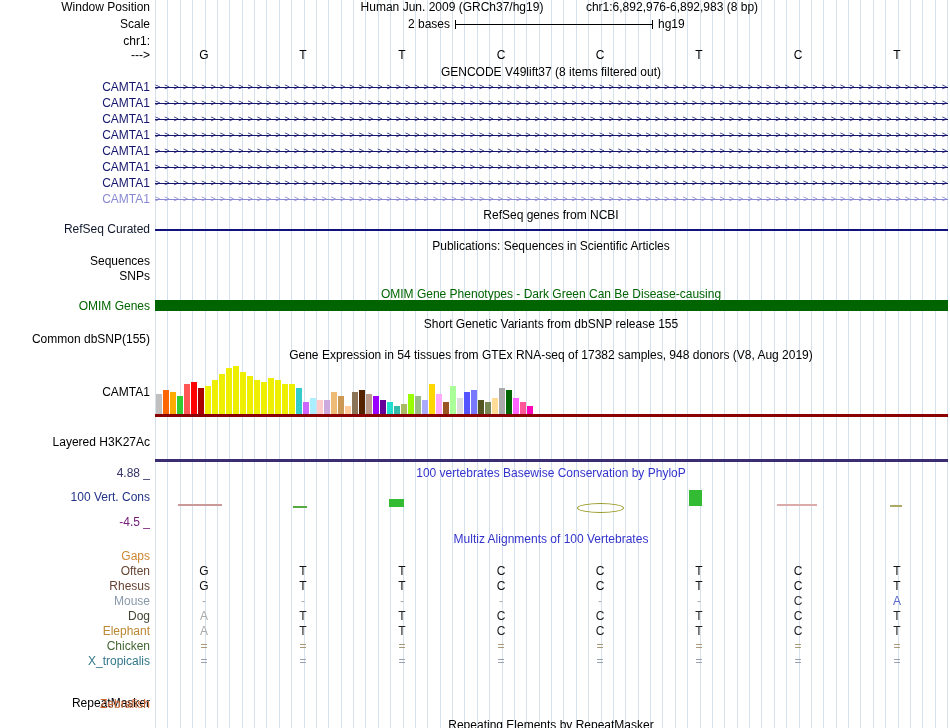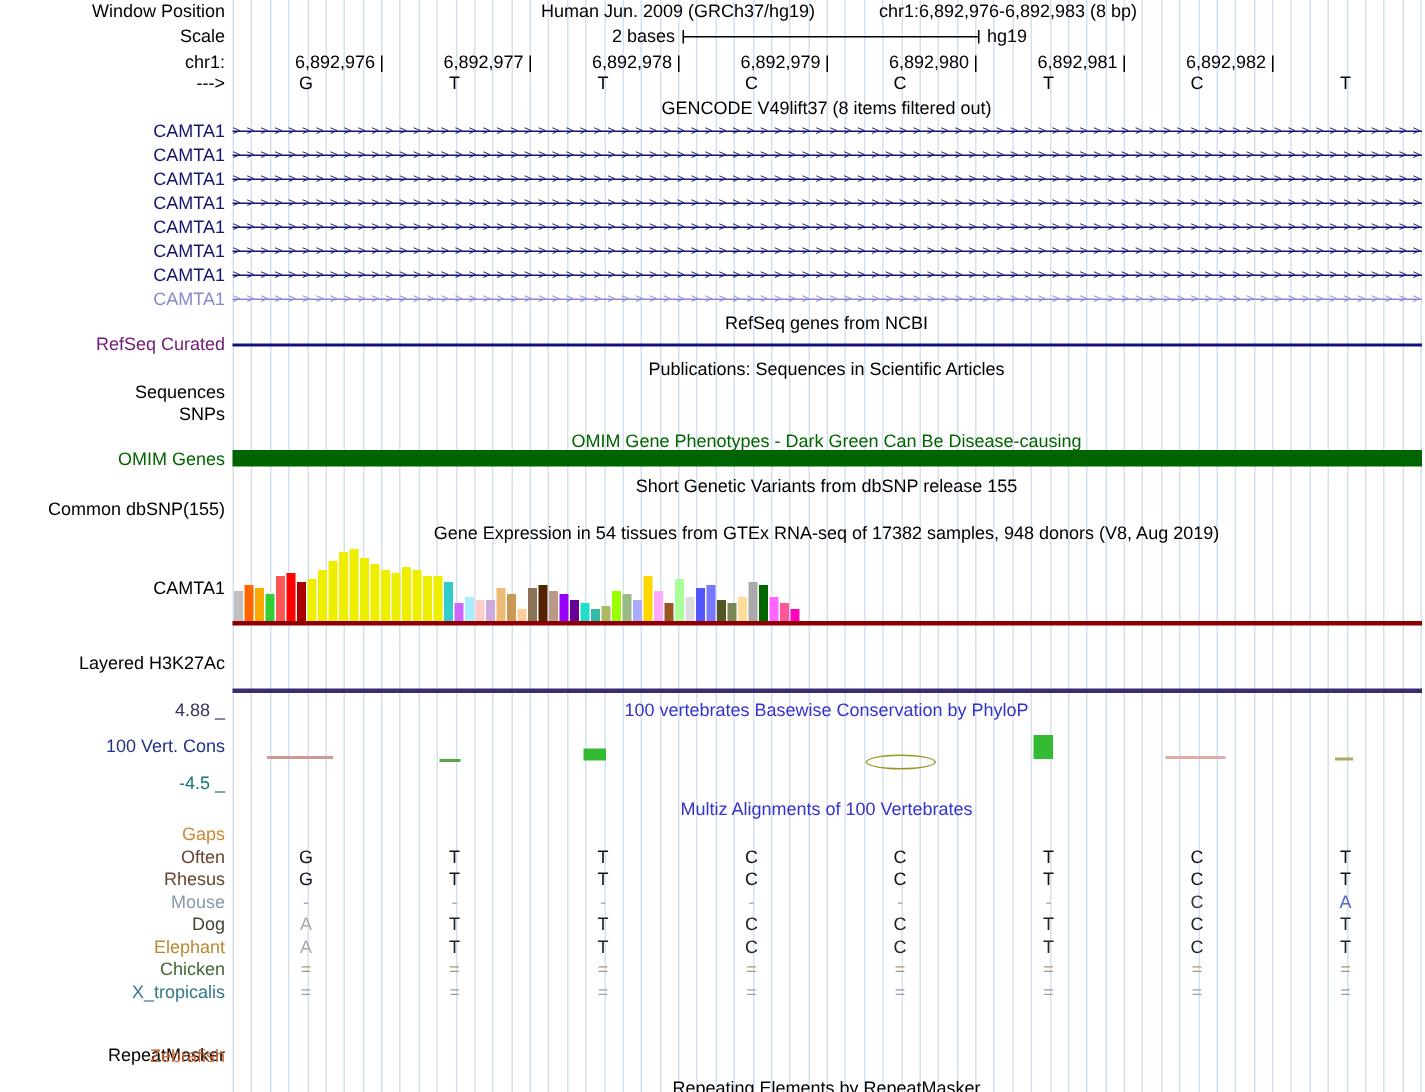--- a/index.html
+++ b/index.html
@@ -101,53 +101,37 @@
   <div class="tlabel" style="top:1px" data-name="track-label-window-position">Window Position</div>
   <div class="abs ctr" style="left:452px;top:1px" data-name="assembly-text">Human Jun. 2009 (GRCh37/hg19)</div>
   <div class="abs ctr" style="left:672px;top:1px" data-name="position-text">chr1:6,892,976-6,892,983 (8 bp)</div>
 
   <div class="tlabel" style="top:18px" data-name="track-label-scale">Scale</div>
   <div class="abs" style="left:392px;top:18px;width:58px;text-align:right" data-name="scale-value">2 bases</div>
   <div class="scalebar" style="left:455px;top:20px;width:198px" data-name="scale-bar"></div>
   <div class="abs" style="left:658px;top:18px" data-name="scale-assembly">hg19</div>
 
   <div class="tlabel" style="top:35px" data-name="track-label-chrom">chr1:</div>
-  <div class="abs" style="top:35px;left:0;width:950px;height:13px" data-name="coordinate-row">
-      <div class="coord" data-name="coordinate-label" style="left: 162px;">6,892,976</div>
-      <div class="ctick" data-name="coordinate-tick" style="left: 254px;"></div>
-      <div class="coord" data-name="coordinate-label" style="left: 261px;">6,892,977</div>
-      <div class="ctick" data-name="coordinate-tick" style="left: 353px;"></div>
-      <div class="coord" data-name="coordinate-label" style="left: 360px;">6,892,978</div>
-      <div class="ctick" data-name="coordinate-tick" style="left: 452px;"></div>
-      <div class="coord" data-name="coordinate-label" style="left: 459px;">6,892,979</div>
-      <div class="ctick" data-name="coordinate-tick" style="left: 551px;"></div>
-      <div class="coord" data-name="coordinate-label" style="left: 558px;">6,892,980</div>
-      <div class="ctick" data-name="coordinate-tick" style="left: 650px;"></div>
-      <div class="coord" data-name="coordinate-label" style="left: 657px;">6,892,981</div>
-      <div class="ctick" data-name="coordinate-tick" style="left: 749px;"></div>
-      <div class="coord" data-name="coordinate-label" style="left: 756px;">6,892,982</div>
-      <div class="ctick" data-name="coordinate-tick" style="left: 848px;"></div>
-    </div>
 
   <div class="tlabel" style="top:49px" data-name="track-label-strand">---&gt;</div>
   <div class="abs" style="top:49px;left:0;width:950px;height:13px" data-name="base-row">
       <div class="base" data-name="reference-base" style="left: 204px;">G</div>
       <div class="base" data-name="reference-base" style="left: 303px;">T</div>
       <div class="base" data-name="reference-base" style="left: 402px;">T</div>
       <div class="base" data-name="reference-base" style="left: 501px;">C</div>
       <div class="base" data-name="reference-base" style="left: 600px;">C</div>
       <div class="base" data-name="reference-base" style="left: 699px;">T</div>
       <div class="base" data-name="reference-base" style="left: 798px;">C</div>
       <div class="base" data-name="reference-base" style="left: 897px;">T</div>
     </div>
 
   <div class="title" style="top:66px" data-name="gencode-title">GENCODE V49lift37 (8 items filtered out)</div>
 
   <div class="title" style="top:209px" data-name="refseq-title">RefSeq genes from NCBI</div>
-  <div class="tlabel" style="top:223px;color:#701a75" data-name="track-label-refseq-curated">RefSeq Curated</div>
+  <div class="tlabel" style="top:223px;color:#0f172a" data-name="track-label-refseq-curated">RefSeq Curated</div>
   <div class="hline" style="top:229px;height:2px;background:#12127c" data-name="refseq-gene-line"></div>
 
   <div class="title" style="top:240px" data-name="publications-title">Publications: Sequences in Scientific Articles</div>
   <div class="tlabel" style="top:255px" data-name="track-label-sequences">Sequences</div>
   <div class="tlabel" style="top:270px" data-name="track-label-snps">SNPs</div>
 
   <div class="title" style="top:288px;color:#006400" data-name="omim-title">OMIM Gene Phenotypes - Dark Green Can Be Disease-causing</div>
   <div class="tlabel" style="top:300px;color:#006400" data-name="track-label-omim-genes">OMIM Genes</div>
   <div class="hline" style="top:300px;height:11px;background:#006400" data-name="omim-gene-bar"></div>
 
@@ -213,21 +197,21 @@
       <div class="bar" data-name="gtex-expression-bar" style="left: 371px; height: 8px; background: rgb(255, 0, 187);"></div>
     </div>
   <div class="hline" style="top:414px;height:3px;background:#8b0000" data-name="gtex-baseline"></div>
 
   <div class="tlabel" style="top:436px" data-name="track-label-h3k27ac">Layered H3K27Ac</div>
   <div class="hline" style="top:459px;height:3px;background:#3a2d72" data-name="h3k27ac-signal-line"></div>
 
   <div class="tlabel" style="top:467px;color:#333366" data-name="phylop-max-label">4.88 _</div>
   <div class="title" style="top:467px;color:#3333cc" data-name="phylop-title">100 vertebrates Basewise Conservation by PhyloP</div>
   <div class="tlabel" style="top:491px;color:#223388" data-name="track-label-vert-cons">100 Vert. Cons</div>
-  <div class="tlabel" style="top:516px;color:#0f766e" data-name="phylop-min-label">-4.5 _</div>
+  <div class="tlabel" style="top:516px;color:#701a75" data-name="phylop-min-label">-4.5 _</div>
 
   <div class="title" style="top:533px;color:#3333cc" data-name="multiz-title">Multiz Alignments of 100 Vertebrates</div>
 
   <div class="title" style="top:719px" data-name="repeatmasker-title">Repeating Elements by RepeatMasker</div>
   <div class="tlabel" style="top:697px" data-name="track-label-repeatmasker">RepeatMasker</div>
 <div class="tlabel" data-name="gencode-item-label" style="top: 81px; color: rgb(21, 21, 110);">CAMTA1</div>
     <div class="arrow-row" data-name="gencode-transcript" style="top: 82px; color: rgb(21, 21, 110);">&gt;&gt;&gt;&gt;&gt;&gt;&gt;&gt;&gt;&gt;&gt;&gt;&gt;&gt;&gt;&gt;&gt;&gt;&gt;&gt;&gt;&gt;&gt;&gt;&gt;&gt;&gt;&gt;&gt;&gt;&gt;&gt;&gt;&gt;&gt;&gt;&gt;&gt;&gt;&gt;&gt;&gt;&gt;&gt;&gt;&gt;&gt;&gt;&gt;&gt;&gt;&gt;&gt;&gt;&gt;&gt;&gt;&gt;&gt;&gt;&gt;&gt;&gt;&gt;&gt;&gt;&gt;&gt;&gt;&gt;&gt;&gt;&gt;&gt;&gt;&gt;&gt;&gt;&gt;&gt;&gt;&gt;&gt;&gt;&gt;&gt;&gt;&gt;&gt;&gt;&gt;&gt;&gt;&gt;&gt;</div>
     <div class="tlabel" data-name="gencode-item-label" style="top: 97px; color: rgb(21, 21, 110);">CAMTA1</div>
     <div class="arrow-row" data-name="gencode-transcript" style="top: 98px; color: rgb(21, 21, 110);">&gt;&gt;&gt;&gt;&gt;&gt;&gt;&gt;&gt;&gt;&gt;&gt;&gt;&gt;&gt;&gt;&gt;&gt;&gt;&gt;&gt;&gt;&gt;&gt;&gt;&gt;&gt;&gt;&gt;&gt;&gt;&gt;&gt;&gt;&gt;&gt;&gt;&gt;&gt;&gt;&gt;&gt;&gt;&gt;&gt;&gt;&gt;&gt;&gt;&gt;&gt;&gt;&gt;&gt;&gt;&gt;&gt;&gt;&gt;&gt;&gt;&gt;&gt;&gt;&gt;&gt;&gt;&gt;&gt;&gt;&gt;&gt;&gt;&gt;&gt;&gt;&gt;&gt;&gt;&gt;&gt;&gt;&gt;&gt;&gt;&gt;&gt;&gt;&gt;&gt;&gt;&gt;&gt;&gt;&gt;</div>
     <div class="tlabel" data-name="gencode-item-label" style="top: 113px; color: rgb(21, 21, 110);">CAMTA1</div>

